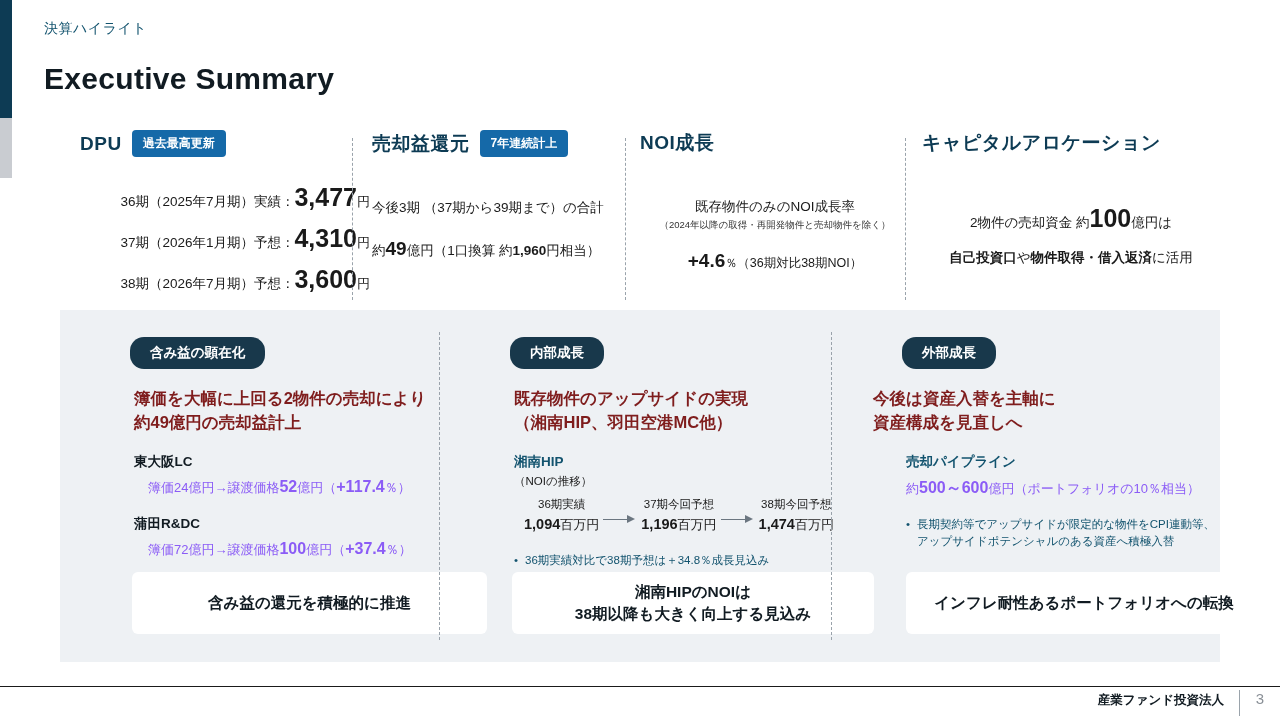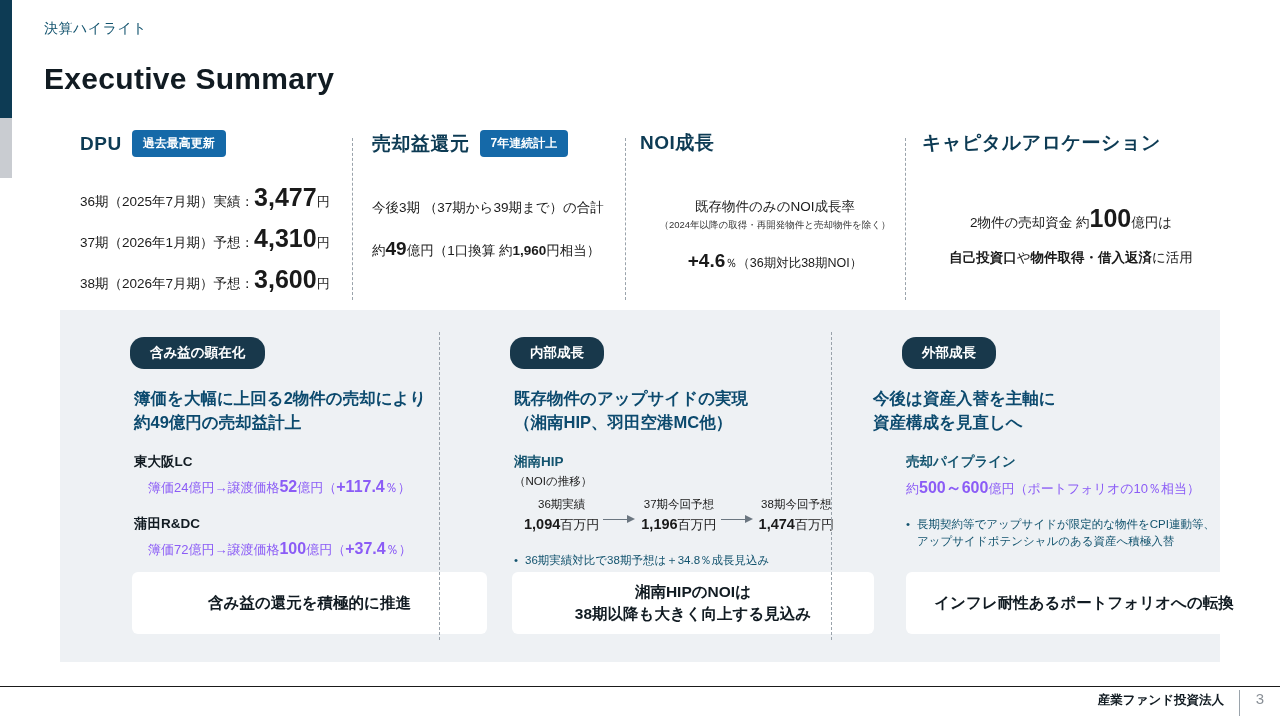--- a/index.html
+++ b/index.html
@@ -127,21 +127,21 @@
     background: #18384b;
     color: #ffffff;
     font-size: 13.5px;
     font-weight: bold;
     border-radius: 14px;
     padding: 7px 20px;
     display: inline-block;
     white-space: nowrap;
   }
   .headline {
-    color: #0c4a6e;
+    color: #7f1d1d;
     font-size: 16.5px;
     font-weight: bold;
     line-height: 1.45;
     margin-top: 18px;
   }
   .sub-label {
     color: #12536e;
     font-size: 13.5px;
     font-weight: bold;
   }
@@ -248,21 +248,21 @@
   <div class="eyebrow">決算ハイライト</div>
   <div class="title">Executive Summary</div>
 
   <div class="kpi-strip">
 
     <div class="kpi-col" style="left:20px; width:290px;">
       <div class="kpi-head">
         <span class="kpi-title">DPU</span>
         <span class="badge">過去最高更新</span>
       </div>
-      <div style="margin-top:28px;">
+      <div style="margin-top:28px;text-align:right;">
         <div class="kpi-line">
           <span>36期（2025年7月期）実績：</span><span class="big">3,477</span><span class="unit">円</span>
         </div>
         <div class="kpi-line" style="margin-top:16px;">
           <span>37期（2026年1月期）予想：</span><span class="big">4,310</span><span class="unit">円</span>
         </div>
         <div class="kpi-line" style="margin-top:16px;">
           <span>38期（2026年7月期）予想：</span><span class="big">3,600</span><span class="unit">円</span>
         </div>
       </div>

